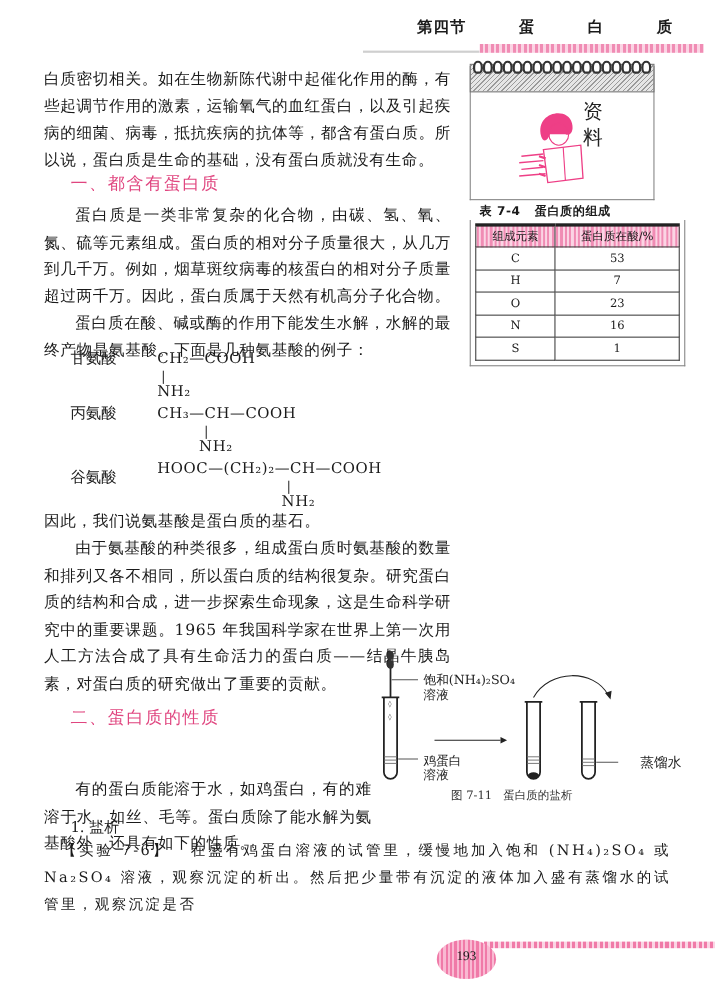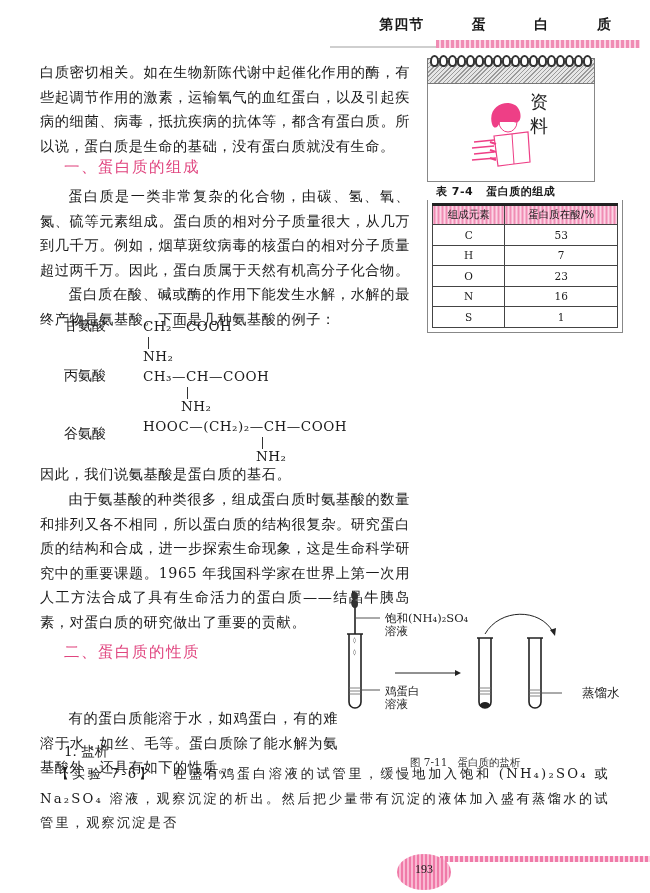--- a/index.html
+++ b/index.html
@@ -31,40 +31,40 @@
   table.comp th, table.comp td { border:1px solid #444; text-align:center; height:20.5px; font-weight:normal; }
   table.comp th { background: repeating-linear-gradient(90deg,#f08cb4 0 2px,#fbd4e4 2px 4px); height:20px; font-size:10.5px; }
   table.comp tr.top th { border-top:3px solid #222; }
 
   
   .amino { font-size:14px; }
   .fx { font-family:"DejaVu Serif","Liberation Serif",serif; font-size:13.5px; letter-spacing:0.5px; white-space:pre; }
   .vbar { width:1px; background:#333; }
 
   
-  .fig-cap { left:410px; top:716px; font-size:10.5px; white-space:pre; color:#333;margin-top:40px; }
+  .fig-cap { left:410px; top:716px; font-size:10.5px; white-space:pre; color:#333; }
   .fig-text { font-size:11.5px; line-height:13px; color:#222; }
 
   
   .pg-oval { left:397px; top:854px; width:54px; height:36px; border-radius:50%;
      background: repeating-linear-gradient(90deg,#f07aa8 0 2px,#f9b9d2 2px 4px); }
   .pg-num { left:397px; top:862px; width:54px; text-align:center; font-size:12px; font-family:"Liberation Serif",serif; }
   .pg-bar { left:440px; top:856px; width:210px; height:6px;
      background: repeating-linear-gradient(90deg,#f07aa8 0 3px,#fbd4e4 3px 5px); }
 </style>
 </head>
 <body>
 
 <div class="abs hdr-title">第四节   蛋   白   质</div>
 <div class="abs hdr-rule-grey"></div>
 <div class="abs hdr-rule-pink"></div>
 
 <p class="abs para" style="top:60px;">白质密切相关。如在生物新陈代谢中起催化作用的酶，有些起调节作用的激素，运输氧气的血红蛋白，以及引起疾病的细菌、病毒，抵抗疾病的抗体等，都含有蛋白质。所以说，蛋白质是生命的基础，没有蛋白质就没有生命。</p>
 
-<div class="abs sec-title" style="left:64px; top:157px;">一、蛋白质的组成</div>
+<div class="abs sec-title" style="left:64px; top:157px;">一、都含有蛋白质</div>
 <p class="abs para indent" style="top:184px;">蛋白质是一类非常复杂的化合物，由碳、氢、氧、氮、硫等元素组成。蛋白质的相对分子质量很大，从几万到几千万。例如，烟草斑纹病毒的核蛋白的相对分子质量超过两千万。因此，蛋白质属于天然有机高分子化合物。</p>
 <p class="abs para indent" style="top:282px;">蛋白质在酸、碱或酶的作用下能发生水解，水解的最终产物是氨基酸。下面是几种氨基酸的例子：</p>
 
 <div>
   <div class="abs amino" style="left:64px; top:317px;">甘氨酸</div>
   <div class="abs fx" style="left:143px; top:318px;">CH₂—COOH</div>
   <div class="abs vbar" style="left:148px; top:337px; height:12px;"></div>
   <div class="abs fx" style="left:143px; top:348px;">NH₂</div>
 
   <div class="abs amino" style="left:64px; top:367px;">丙氨酸</div>

